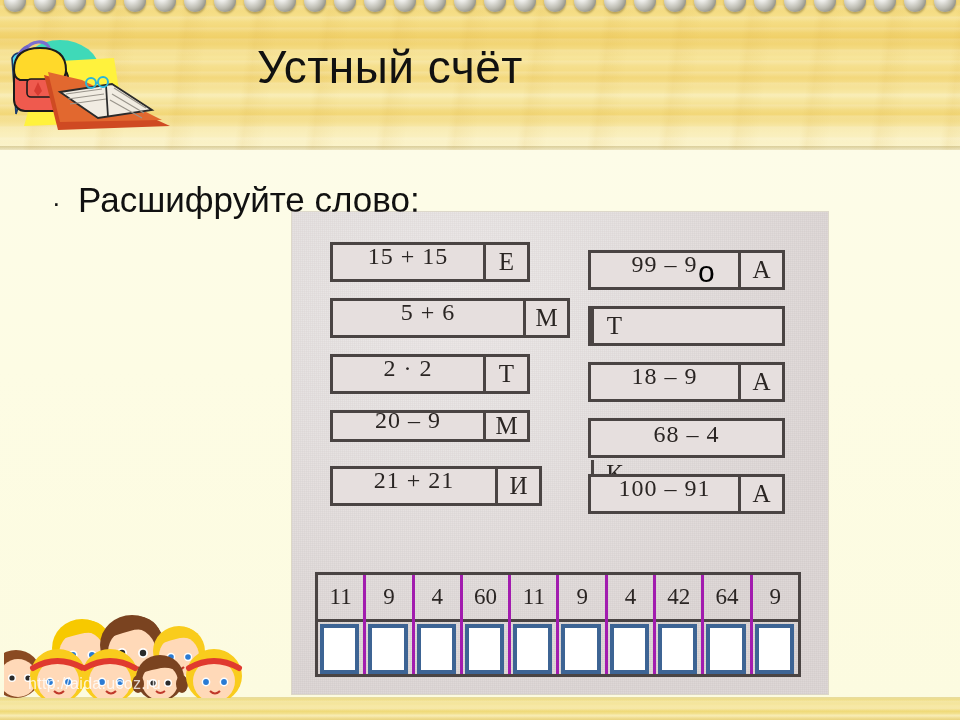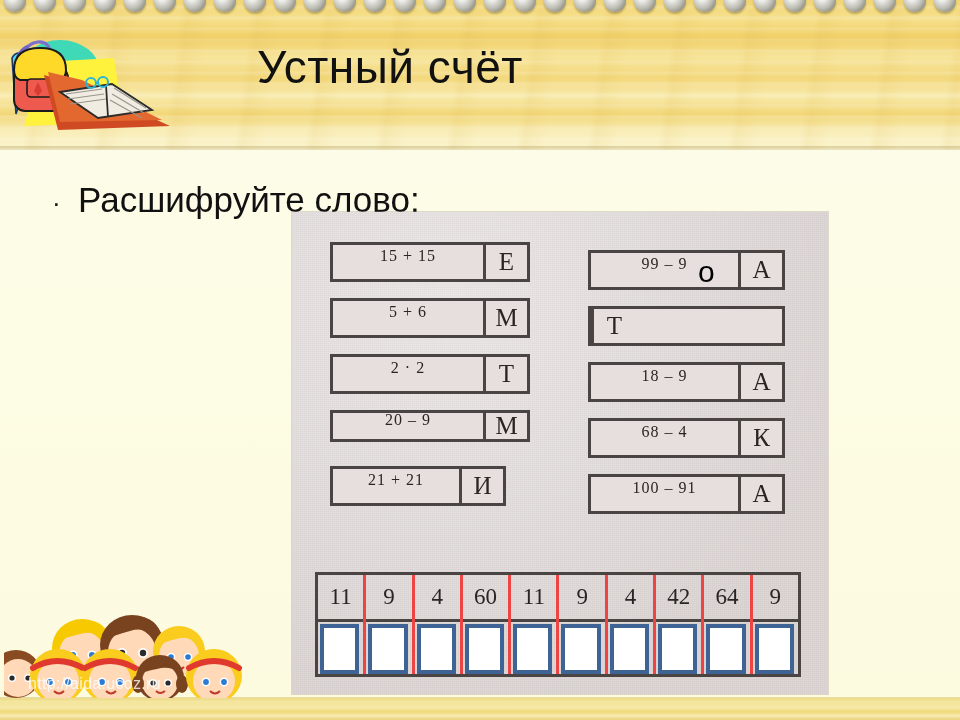--- a/index.html
+++ b/index.html
@@ -94,21 +94,21 @@
     pointer-events:none;
   }
 
   .eq-box{
     position:absolute; display:flex; align-items:stretch;
     border:3px solid #4a4443; background:#e6dfde;
     font-family:"Liberation Serif", serif;
   }
   .eq-expr{
     flex:1; display:flex; align-items:center; justify-content:center;
-    font-size:16px; color:#2a2523; letter-spacing:1px; padding-bottom:12px;
+    font-size:24px; color:#2a2523; letter-spacing:1px; padding-bottom:12px;
   }
   .eq-letter{
     width:44px; border-left:3px solid #4a4443;
     display:flex; align-items:center; justify-content:center;
     font-size:25px; color:#2a2523;
   }
 
   
   .overlay-zero{
     position:absolute; left:698px; top:257px;
@@ -116,21 +116,21 @@
     font-size:30px; color:#000; line-height:1; z-index:6;
   }
 
   
   .grid-wrap{
     position:absolute; left:23px; top:360px; width:486px; height:105px;
     border:3px solid #4a4443; display:flex;
     font-family:"Liberation Serif", serif;
   }
   .grid-col{
-    flex:1; border-right:3px solid #ef4444; position:relative;
+    flex:1; border-right:3px solid #a21caf; position:relative;
     display:flex; flex-direction:column;
   }
   .grid-col:last-child{ border-right:none; }
   .grid-num{
     height:47px; display:flex; align-items:center; justify-content:center;
     font-size:23px; color:#2a2523; border-bottom:3px solid #4a4443;
   }
   .grid-blank{ flex:1; position:relative; }
   .blank-box{
     position:absolute; left:2px; top:2px; right:4px; bottom:0px;
@@ -218,48 +218,48 @@
     <span class="bullet-dot">·</span>
     <span class="bullet-text">Расшифруйте слово:</span>
   </div>
 
   <div class="worksheet" id="worksheet">
 
   <div class="eq-box" style="left: 38px; top: 30px; width: 200px; height: 40px;">
         <div class="eq-expr">15 + 15</div>
         <div class="eq-letter">Е</div>
       </div>
-      <div class="eq-box" style="left: 38px; top: 86px; width: 200px; height: 40px;">
+      <div class="eq-box" style="left: 38px; top: 86px; width: 240px; height: 40px;">
         <div class="eq-expr">5 + 6</div>
         <div class="eq-letter">М</div>
       </div>
       <div class="eq-box" style="left: 38px; top: 142px; width: 200px; height: 40px;">
         <div class="eq-expr">2 · 2</div>
         <div class="eq-letter">Т</div>
       </div>
       <div class="eq-box" style="left: 38px; top: 198px; width: 200px; height: 32px;">
         <div class="eq-expr">20 – 9</div>
         <div class="eq-letter">М</div>
       </div>
-      <div class="eq-box" style="left: 38px; top: 254px; width: 176px; height: 40px;">
+      <div class="eq-box" style="left: 38px; top: 254px; width: 212px; height: 40px;">
         <div class="eq-expr">21 + 21</div>
         <div class="eq-letter">И</div>
       </div>
       <div class="eq-box" style="left: 296px; top: 38px; width: 197px; height: 40px; text-align: center;">
         <div class="eq-expr">99 – 9</div>
         <div class="eq-letter">А</div>
       </div>
       <div class="eq-box" style="left: 296px; top: 94px; width: 197px; height: 40px;">
         <div class="eq-letter">Т</div>
       </div>
       <div class="eq-box" style="left: 296px; top: 150px; width: 197px; height: 40px;">
         <div class="eq-expr">18 – 9</div>
         <div class="eq-letter">А</div>
       </div>
-      <div class="eq-box" style="left: 296px; top: 206px; width: 197px; height: 40px;">
+      <div class="eq-box" style="left: 296px; top: 206px; width: 197px; height: 40px; flex-direction: column;">
         <div class="eq-expr">68 – 4</div>
         <div class="eq-letter">К</div>
       </div>
       <div class="eq-box" style="left: 296px; top: 262px; width: 197px; height: 40px; text-align: center;">
         <div class="eq-expr">100 – 91</div>
         <div class="eq-letter">А</div>
       </div>
       <div class="grid-wrap">
         <div class="grid-col">
           <div class="grid-num">11</div>

